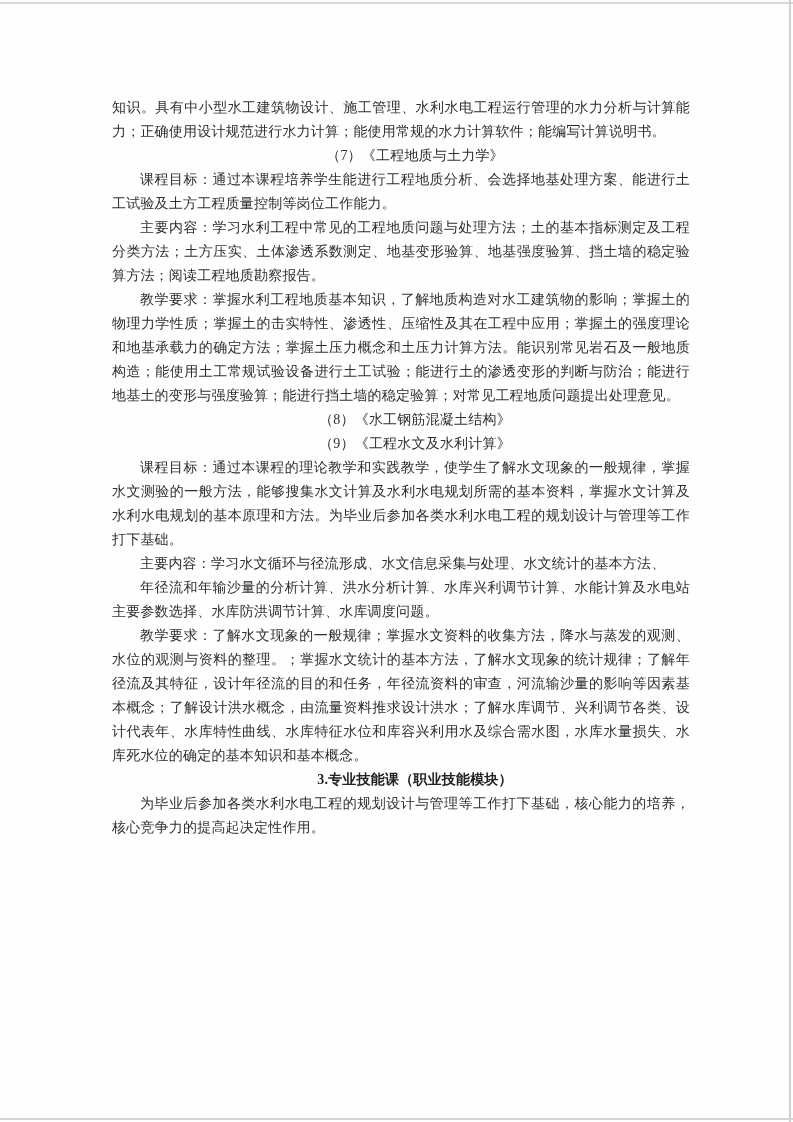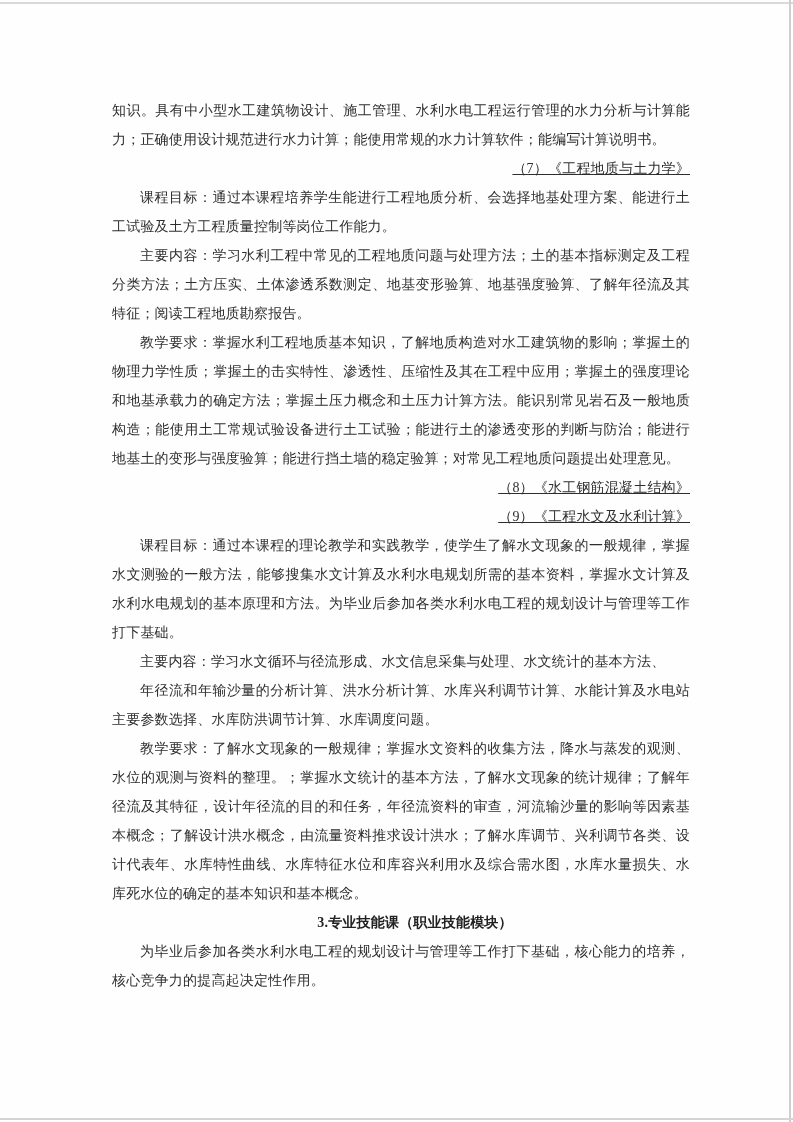--- a/index.html
+++ b/index.html
@@ -28,35 +28,34 @@
     position: absolute; left: 0; top: 1118px; width: 793px; height: 2px;
     background: #d4d4d4;
   }
   .content {
     position: absolute;
     left: 112px;
     top: 96px;
     width: 578px;
     color: #2e2e2e;
     font-size: 14px;
-    line-height: 29px;
+    line-height: 24px;
     text-align: justify;
     letter-spacing: 0.2px;
   }
   .content p {
     margin: 0;
     padding: 0;
     text-indent: 2em;
   }
   .content p.cont {
     text-indent: 0;
   }
   .content p.head {
-    text-align: right;
-    text-decoration: underline;
+    text-align: center;
   }
   .content p.head-bold {
     text-align: center;
     font-weight: bold;
     color: #222222;
   }
   .footer {
     position: absolute;
     left: 0;
     top: 1024px;
@@ -73,21 +72,21 @@
 <div class="page">
 
   <div class="edge-top"></div>
   <div class="edge-right"></div>
   <div class="edge-bottom"></div>
 
   <div class="content">
     <p class="cont">知识。具有中小型水工建筑物设计、施工管理、水利水电工程运行管理的水力分析与计算能力；正确使用设计规范进行水力计算；能使用常规的水力计算软件；能编写计算说明书。</p>
     <p class="head">（7）《工程地质与土力学》</p>
     <p>课程目标：通过本课程培养学生能进行工程地质分析、会选择地基处理方案、能进行土工试验及土方工程质量控制等岗位工作能力。</p>
-    <p>主要内容：学习水利工程中常见的工程地质问题与处理方法；土的基本指标测定及工程分类方法；土方压实、土体渗透系数测定、地基变形验算、地基强度验算、了解年径流及其特征；阅读工程地质勘察报告。</p>
+    <p>主要内容：学习水利工程中常见的工程地质问题与处理方法；土的基本指标测定及工程分类方法；土方压实、土体渗透系数测定、地基变形验算、地基强度验算、挡土墙的稳定验算方法；阅读工程地质勘察报告。</p>
     <p>教学要求：掌握水利工程地质基本知识，了解地质构造对水工建筑物的影响；掌握土的物理力学性质；掌握土的击实特性、渗透性、压缩性及其在工程中应用；掌握土的强度理论和地基承载力的确定方法；掌握土压力概念和土压力计算方法。能识别常见岩石及一般地质构造；能使用土工常规试验设备进行土工试验；能进行土的渗透变形的判断与防治；能进行地基土的变形与强度验算；能进行挡土墙的稳定验算；对常见工程地质问题提出处理意见。</p>
     <p class="head">（8）《水工钢筋混凝土结构》</p>
     <p class="head">（9）《工程水文及水利计算》</p>
     <p>课程目标：通过本课程的理论教学和实践教学，使学生了解水文现象的一般规律，掌握水文测验的一般方法，能够搜集水文计算及水利水电规划所需的基本资料，掌握水文计算及水利水电规划的基本原理和方法。为毕业后参加各类水利水电工程的规划设计与管理等工作打下基础。</p>
     <p>主要内容：学习水文循环与径流形成、水文信息采集与处理、水文统计的基本方法、</p>
     <p>年径流和年输沙量的分析计算、洪水分析计算、水库兴利调节计算、水能计算及水电站主要参数选择、水库防洪调节计算、水库调度问题。</p>
     <p>教学要求：了解水文现象的一般规律；掌握水文资料的收集方法，降水与蒸发的观测、水位的观测与资料的整理。；掌握水文统计的基本方法，了解水文现象的统计规律；了解年径流及其特征，设计年径流的目的和任务，年径流资料的审查，河流输沙量的影响等因素基本概念；了解设计洪水概念，由流量资料推求设计洪水；了解水库调节、兴利调节各类、设计代表年、水库特性曲线、水库特征水位和库容兴利用水及综合需水图，水库水量损失、水库死水位的确定的基本知识和基本概念。</p>
     <p class="head-bold">3.专业技能课（职业技能模块）</p>
     <p>为毕业后参加各类水利水电工程的规划设计与管理等工作打下基础，核心能力的培养，核心竞争力的提高起决定性作用。</p>
   </div>

